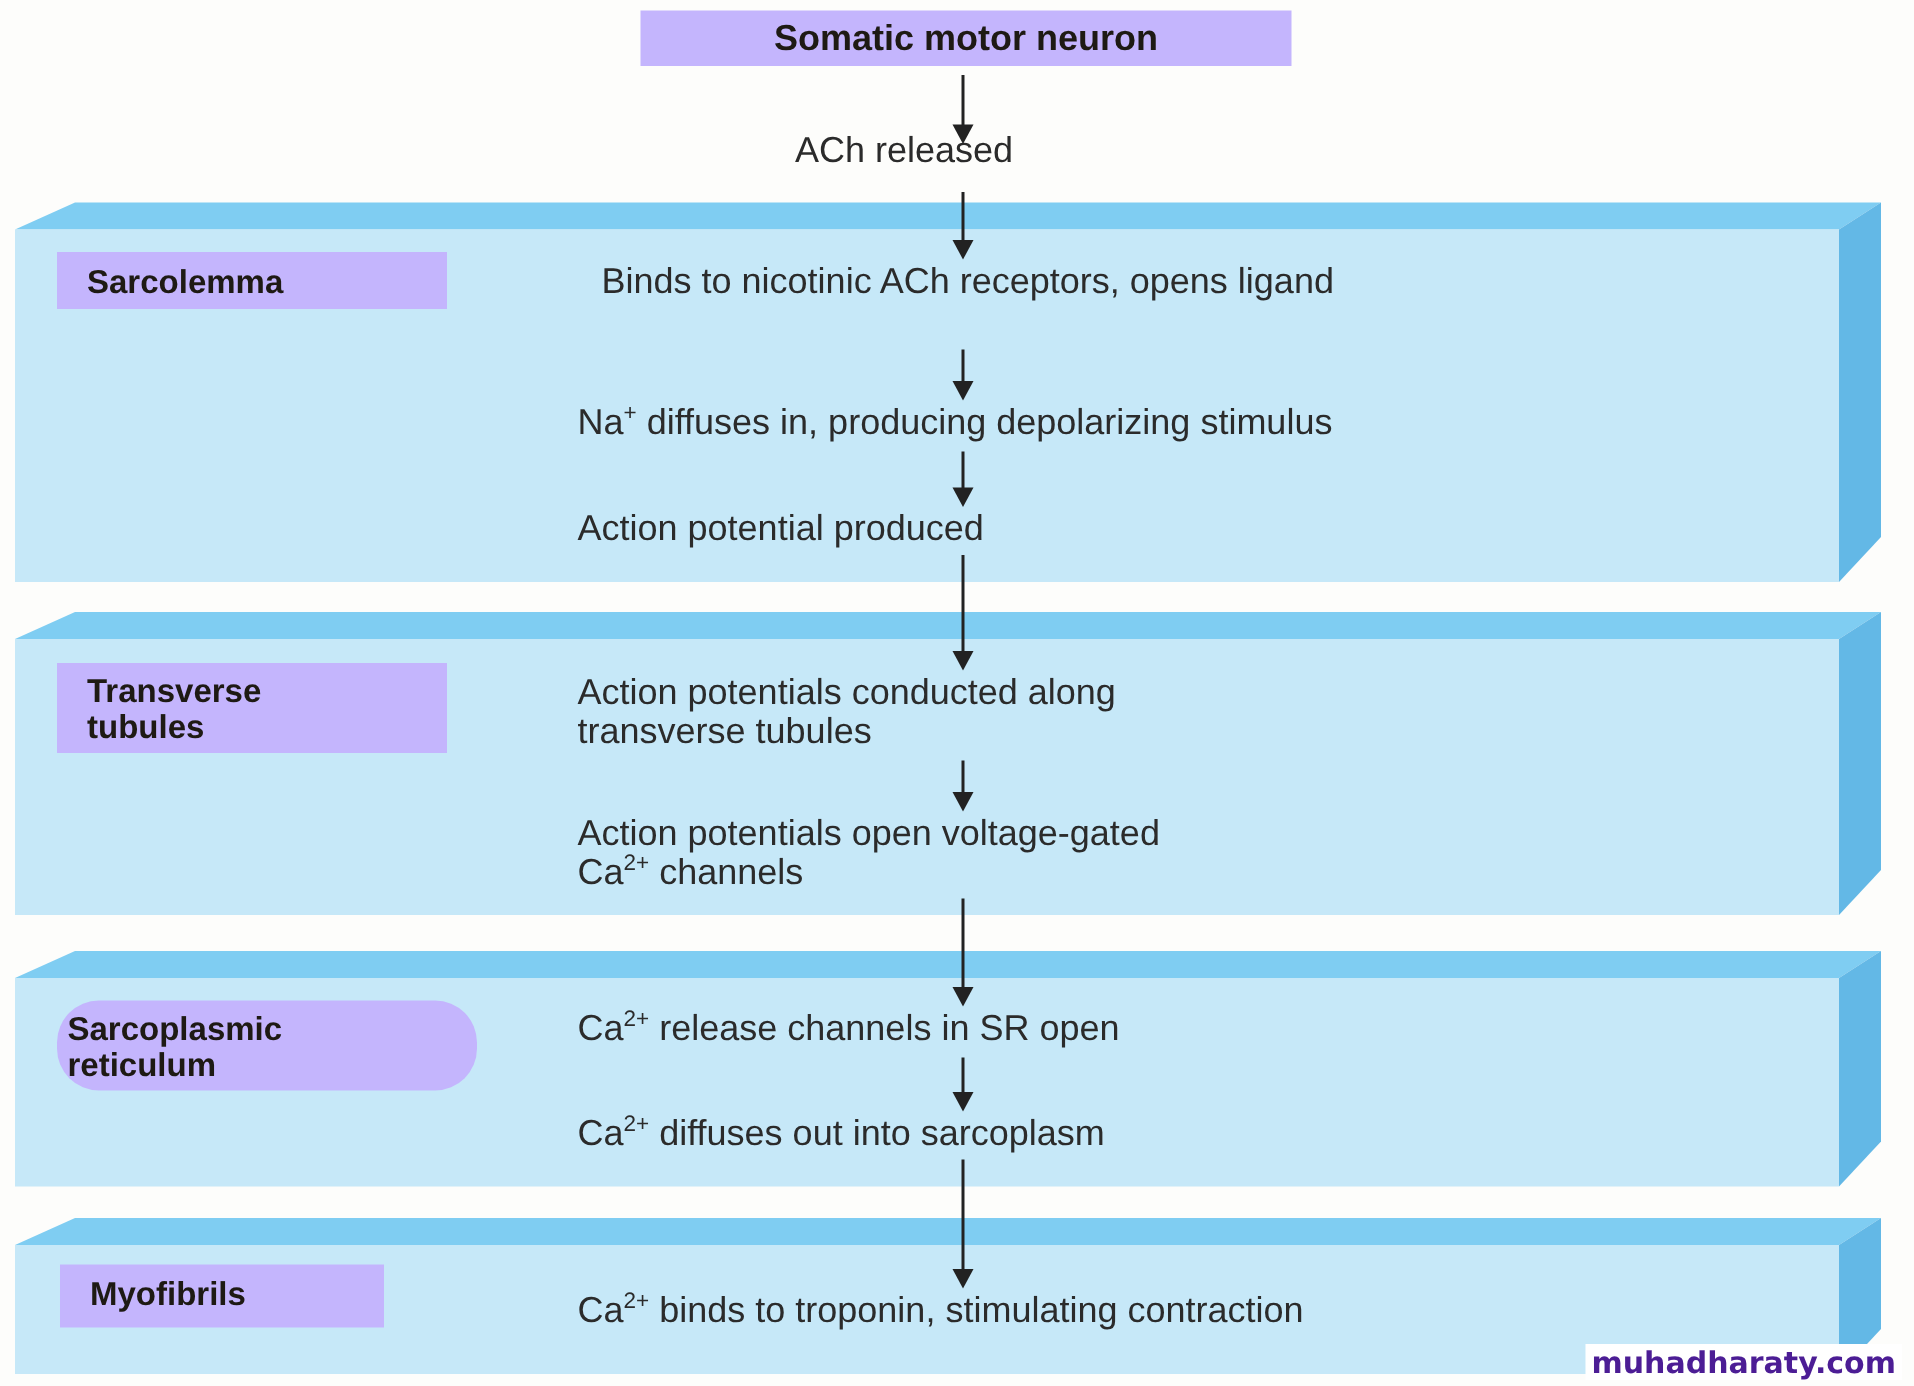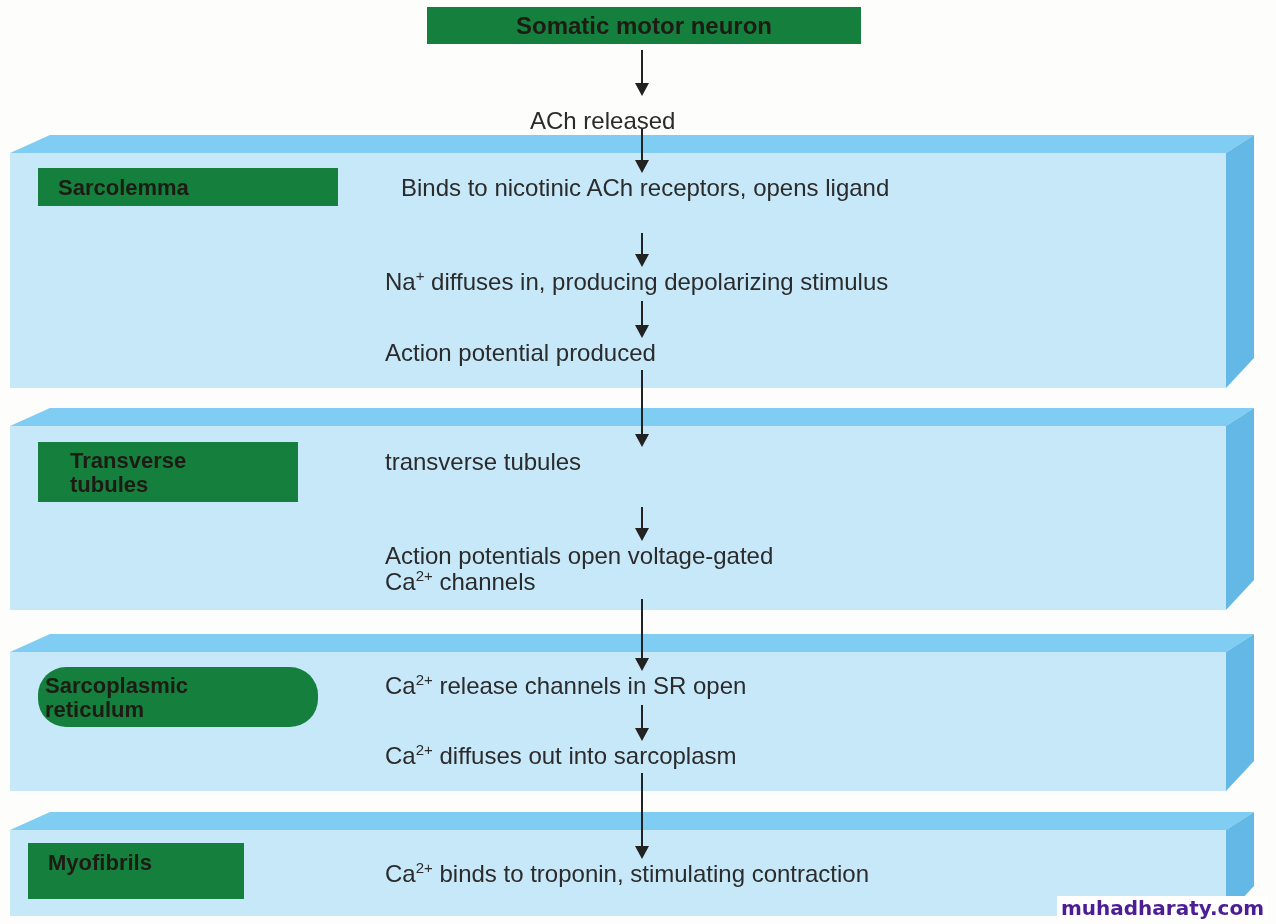--- a/index.html
+++ b/index.html
@@ -3,21 +3,21 @@
   <meta charset="utf-8">
   <style>
     html, body { margin: 0; padding: 0; }
     body {
       width: 1276px; height: 924px; position: relative; overflow: hidden;
       background: #fdfdfb;
       font-family: "Liberation Sans", sans-serif;
       color: #2a2a2a;
     }
     .label-box {
-      position: absolute; background: #15803d;
+      position: absolute; background: #c4b5fd;
       font-weight: bold; color: #1e1a14; font-size: 22px; line-height: 24px;
       padding: 0 14px; box-sizing: border-box;
     }
     #top-box {
       left: 427px; top: 7px; width: 434px; height: 37px;
       font-size: 24px; line-height: 37px; text-align: center; padding: 0;
     }
     .text {
       position: absolute; font-size: 24px; line-height: 26px; color: #2b2b2b;
       white-space: nowrap;
@@ -30,53 +30,54 @@
       position: absolute; right: 8px; bottom: 4px; font-size: 20px; font-weight: bold;
       color: #4c1d95; font-family: "DejaVu Sans", sans-serif; background: #ffffff; padding: 0 4px;
     }
   </style>
 </head>
 <body>
 
 <div id="top-box" class="label-box">
   <span>Somatic motor neuron</span>
 </div>
-<div class="text" style="left:530px; top:108px;">ACh released</div>
+<div class="text" style="left:530px; top:88px;">ACh released</div>
 
 <div id="panels">
     <div class="panel" style="top: 0px;">
       <svg class="bg" width="1276" height="253" style="top: 135px;">
         <polygon points="10,18 50,0 1254,0 1226,18" fill="#7fcdf2"></polygon>
         <polygon points="1226,18 1254,0 1254,223 1226,253" fill="#63b8e6"></polygon>
         <rect x="10" y="18" width="1216" height="235" fill="#c6e8f8"></rect>
       </svg>
-      <div class="label-box" style="left: 38px; top: 168px; width: 300px; height: 38px; padding-top: 8px; padding-left: 20px;">
+      <div class="label-box" style="left: 38px; top: 168px; width: 260px; height: 38px; padding-top: 8px; padding-left: 20px;">
         <div>Sarcolemma</div>
       </div>
       <div class="text" style="left: 401px; top: 175px;">
         <div>Binds to nicotinic ACh receptors, opens ligand</div>
       </div>
       <div class="text" style="left: 385px; top: 269px;">
         <div>Na<sup>+</sup> diffuses in, producing depolarizing stimulus</div>
       </div>
       <div class="text" style="left: 385px; top: 340px;">
         <div>Action potential produced</div>
       </div>
     </div>
     <div class="panel" style="top: 0px;">
       <svg class="bg" width="1276" height="202" style="top: 408px;">
         <polygon points="10,18 50,0 1254,0 1226,18" fill="#7fcdf2"></polygon>
         <polygon points="1226,18 1254,0 1254,172 1226,202" fill="#63b8e6"></polygon>
         <rect x="10" y="18" width="1216" height="184" fill="#c6e8f8"></rect>
       </svg>
-      <div class="label-box" style="left: 38px; top: 442px; width: 260px; height: 60px; padding-top: 7px; padding-left: 32px;">
+      <div class="label-box" style="left: 38px; top: 442px; width: 260px; height: 60px; padding-top: 7px; padding-left: 20px;">
         <div>Transverse</div>
         <div>tubules</div>
       </div>
       <div class="text" style="left: 385px; top: 449px;">
+        <div>Action potentials conducted along</div>
         <div>transverse tubules</div>
       </div>
       <div class="text" style="left: 385px; top: 543px;">
         <div>Action potentials open voltage-gated</div>
         <div>Ca<sup>2+</sup> channels</div>
       </div>
     </div>
     <div class="panel" style="top: 0px;">
       <svg class="bg" width="1276" height="157" style="top: 634px;">
         <polygon points="10,18 50,0 1254,0 1226,18" fill="#7fcdf2"></polygon>
@@ -93,21 +94,21 @@
       <div class="text" style="left: 385px; top: 743px;">
         <div>Ca<sup>2+</sup> diffuses out into sarcoplasm</div>
       </div>
     </div>
     <div class="panel" style="top: 0px;">
       <svg class="bg" width="1276" height="104" style="top: 812px;">
         <polygon points="10,18 50,0 1254,0 1226,18" fill="#7fcdf2"></polygon>
         <polygon points="1226,18 1254,0 1254,74 1226,104" fill="#63b8e6"></polygon>
         <rect x="10" y="18" width="1216" height="86" fill="#c6e8f8"></rect>
       </svg>
-      <div class="label-box" style="left: 28px; top: 843px; width: 216px; height: 56px; padding-top: 8px; padding-left: 20px;">
+      <div class="label-box" style="left: 40px; top: 843px; width: 216px; height: 42px; padding-top: 8px; padding-left: 20px;">
         <div>Myofibrils</div>
       </div>
       <div class="text" style="left: 385px; top: 861px;">
         <div>Ca<sup>2+</sup> binds to troponin, stimulating contraction</div>
       </div>
     </div>
   </div>
 
 <svg class="arrows" id="arrows">
     <g>

